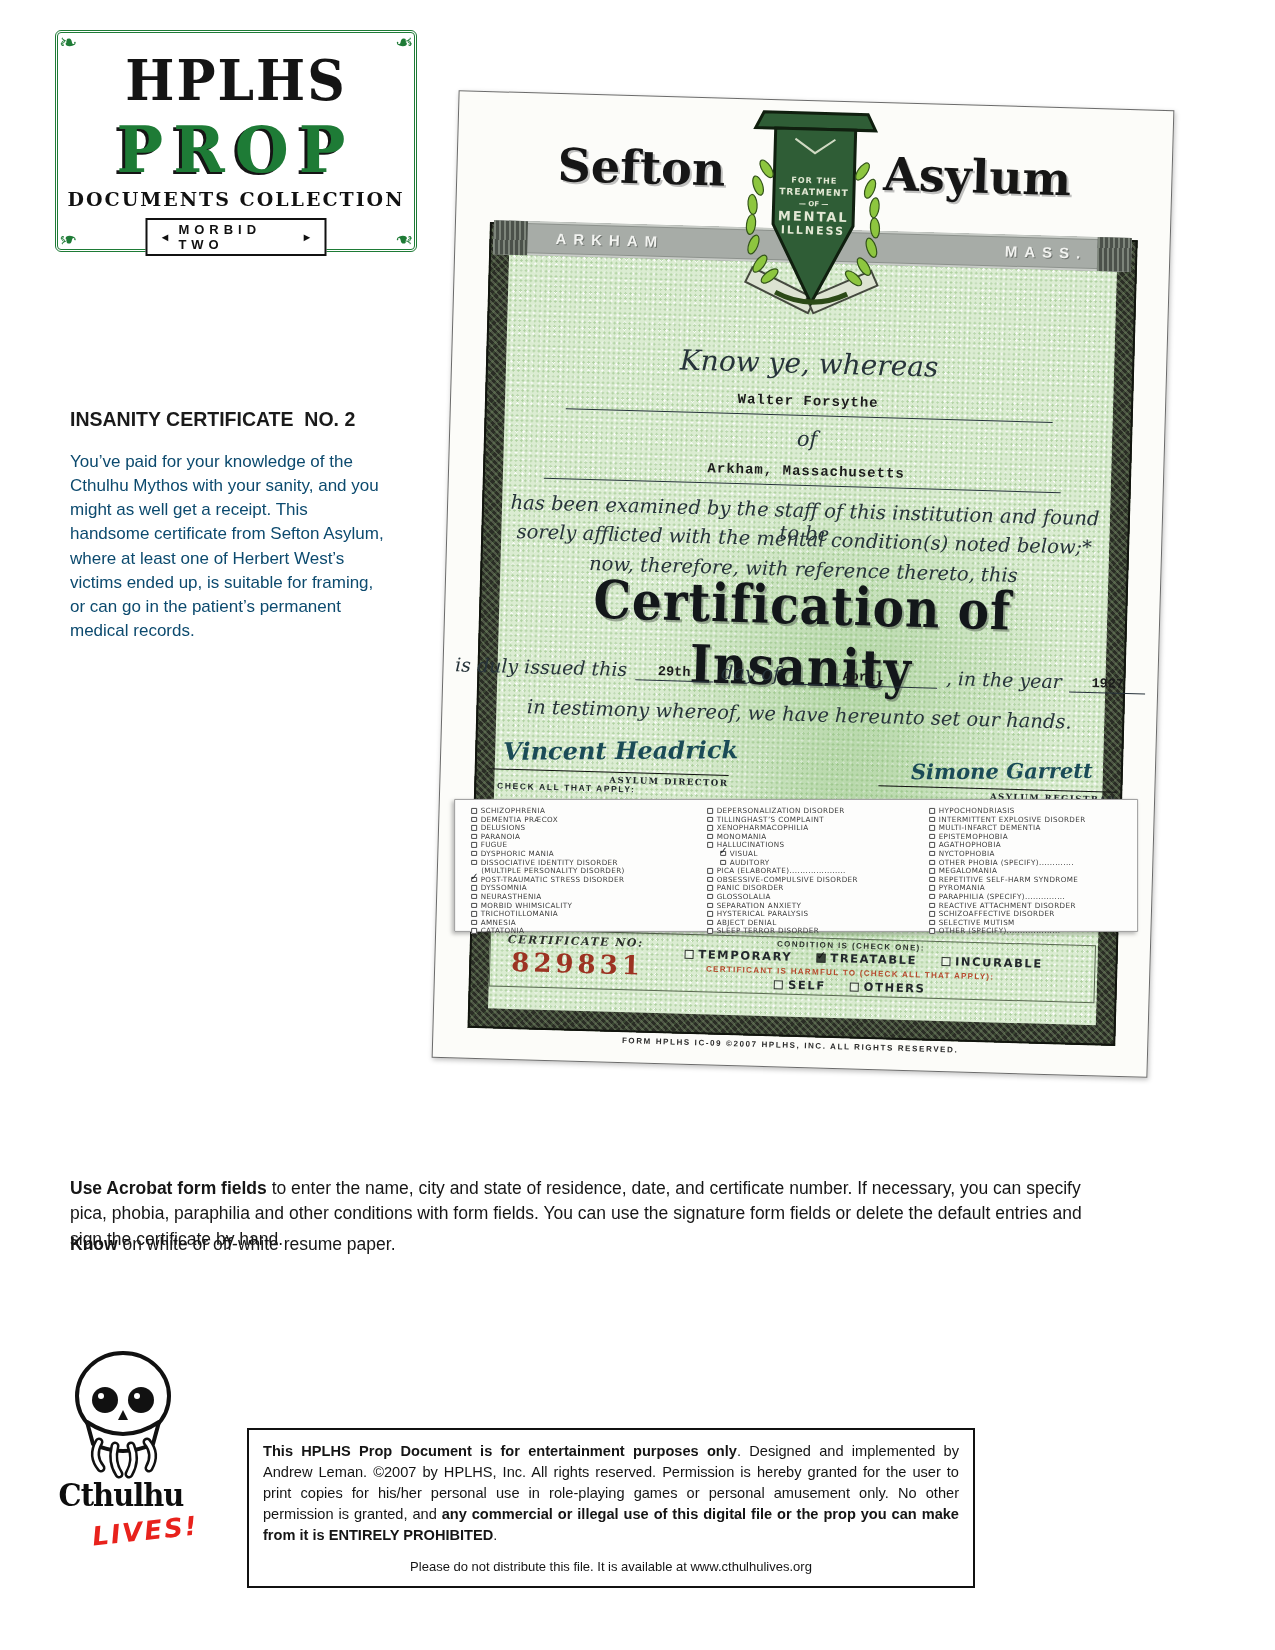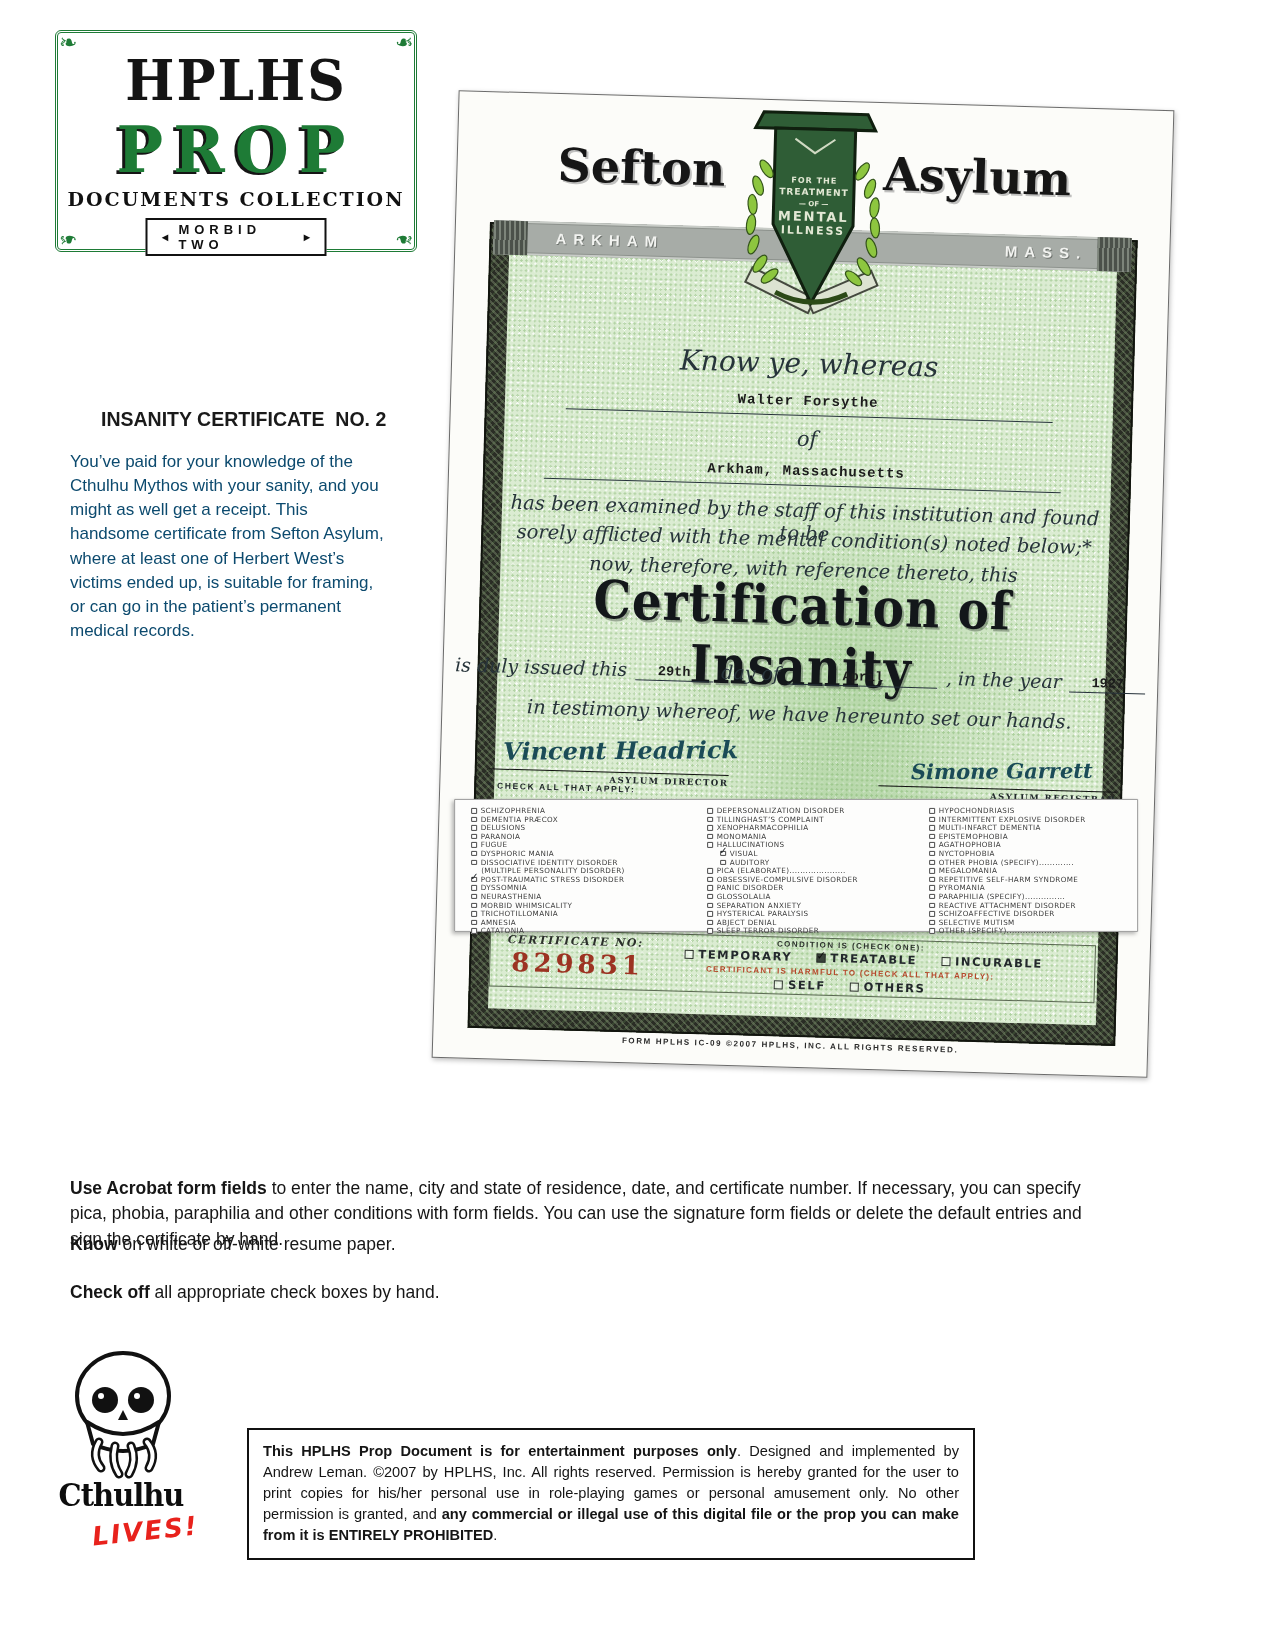--- a/index.html
+++ b/index.html
@@ -24,21 +24,21 @@
   .logo-docs { position:absolute; left:0; right:0; top:158px; text-align:center;
     font-family:"DejaVu Serif",serif; font-weight:bold; font-size:19px; color:#111;
     letter-spacing:2px; }
   .logo-banner { position:absolute; left:50%; transform:translateX(-50%); top:188px;
     border:2px solid #111; padding:2px 12px; font-weight:bold; font-size:13px;
     letter-spacing:5px; color:#111; background:#fff; display:flex; gap:8px; align-items:center;}
   .banner-chev { font-size:11px; letter-spacing:0; }
 
   
   .intro-heading { position:absolute; left:70px; top:408px; width:360px;
-    font-size:19.5px; font-weight:bold; color:#1a1a1a; white-space:pre-wrap;margin-left:31px; }
+    font-size:19.5px; font-weight:bold; color:#1a1a1a; white-space:pre-wrap; }
   .intro-body { position:absolute; left:70px; top:450px; width:314px;
     font-size:17px; line-height:1.42; color:#0c4a6e; }
 
   
   .sheet { position:absolute; left:445px; top:100px; width:716px; height:968px;
     background:#fcfcf9; border:1px solid #6b6b6b; transform:rotate(1.6deg);
     box-shadow:1px 2px 5px rgba(0,0,0,.25); }
 
   .frame { position:absolute; left:34px; top:130px; width:648px; height:806px;
     background-color:#2a2d25;
@@ -485,21 +485,20 @@
         <span class="opt">
           <span class="obox"></span>
           <span>OTHERS</span>
         </span>
       </div>
     <div class="form-line">FORM HPLHS IC-09 ©2007 HPLHS, INC. ALL RIGHTS RESERVED.</div>
   </div>
 
   <p class="instr instr-1"><b>Use Acrobat form fields</b><span> to enter the name, city and state of residence, date, and certificate number. If necessary, you can specify pica, phobia, paraphilia and other conditions with form fields. You can use the signature form fields or delete the default entries and sign the certificate by hand.</span></p>
   <p class="instr instr-2"><b>Know</b><span> on white or off-white resume paper.</span></p>
-  <p class="instr instr-3"><b>Check off</b><span> all appropriate check boxes by hand.</span></p>
 
   <div class="skull-wrap">
     <svg width="124" height="130" viewBox="0 0 124 130">
       <ellipse cx="62" cy="46" rx="46" ry="43" fill="#fff" stroke="#111" stroke-width="4"></ellipse>
       <path d="M26 72 q36 24 72 0 l-6 22 q-30 14 -60 0 z" fill="#fff" stroke="#111" stroke-width="4" stroke-linejoin="round"></path>
       <circle cx="44" cy="50" r="13" fill="#111"></circle>
       <circle cx="80" cy="50" r="13" fill="#111"></circle>
       <circle cx="40" cy="46" r="3" fill="#fff"></circle>
       <circle cx="76" cy="46" r="3" fill="#fff"></circle>
       <path d="M62 60 l-5 10 h10 z" fill="#111"></path>
@@ -515,15 +514,16 @@
         <path d="M70 96 q6 14 -2 28"></path>
         <path d="M86 92 q10 12 2 26"></path>
       </g>
     </svg>
   </div>
   <div class="cthulhu-word">Cthulhu</div>
   <div class="lives-word">LIVES!</div>
 
   <div class="legal-box">
     <div class="legal-text"><b>This HPLHS Prop Document is for entertainment purposes only</b><span>. Designed and implemented by Andrew Leman. ©2007 by HPLHS, Inc. All rights reserved. Permission is hereby granted for the user to print copies for his/her personal use in role-playing games or personal amusement only. No other permission is granted, and </span><b>any commercial or illegal use of this digital file or the prop you can make from it is ENTIRELY PROHIBITED</b><span>.</span></div>
+    <div class="legal-dist">Please do not distribute this file. It is available at www.cthulhulives.org</div>
   </div>
 
 </div>
 
 </body></html>

